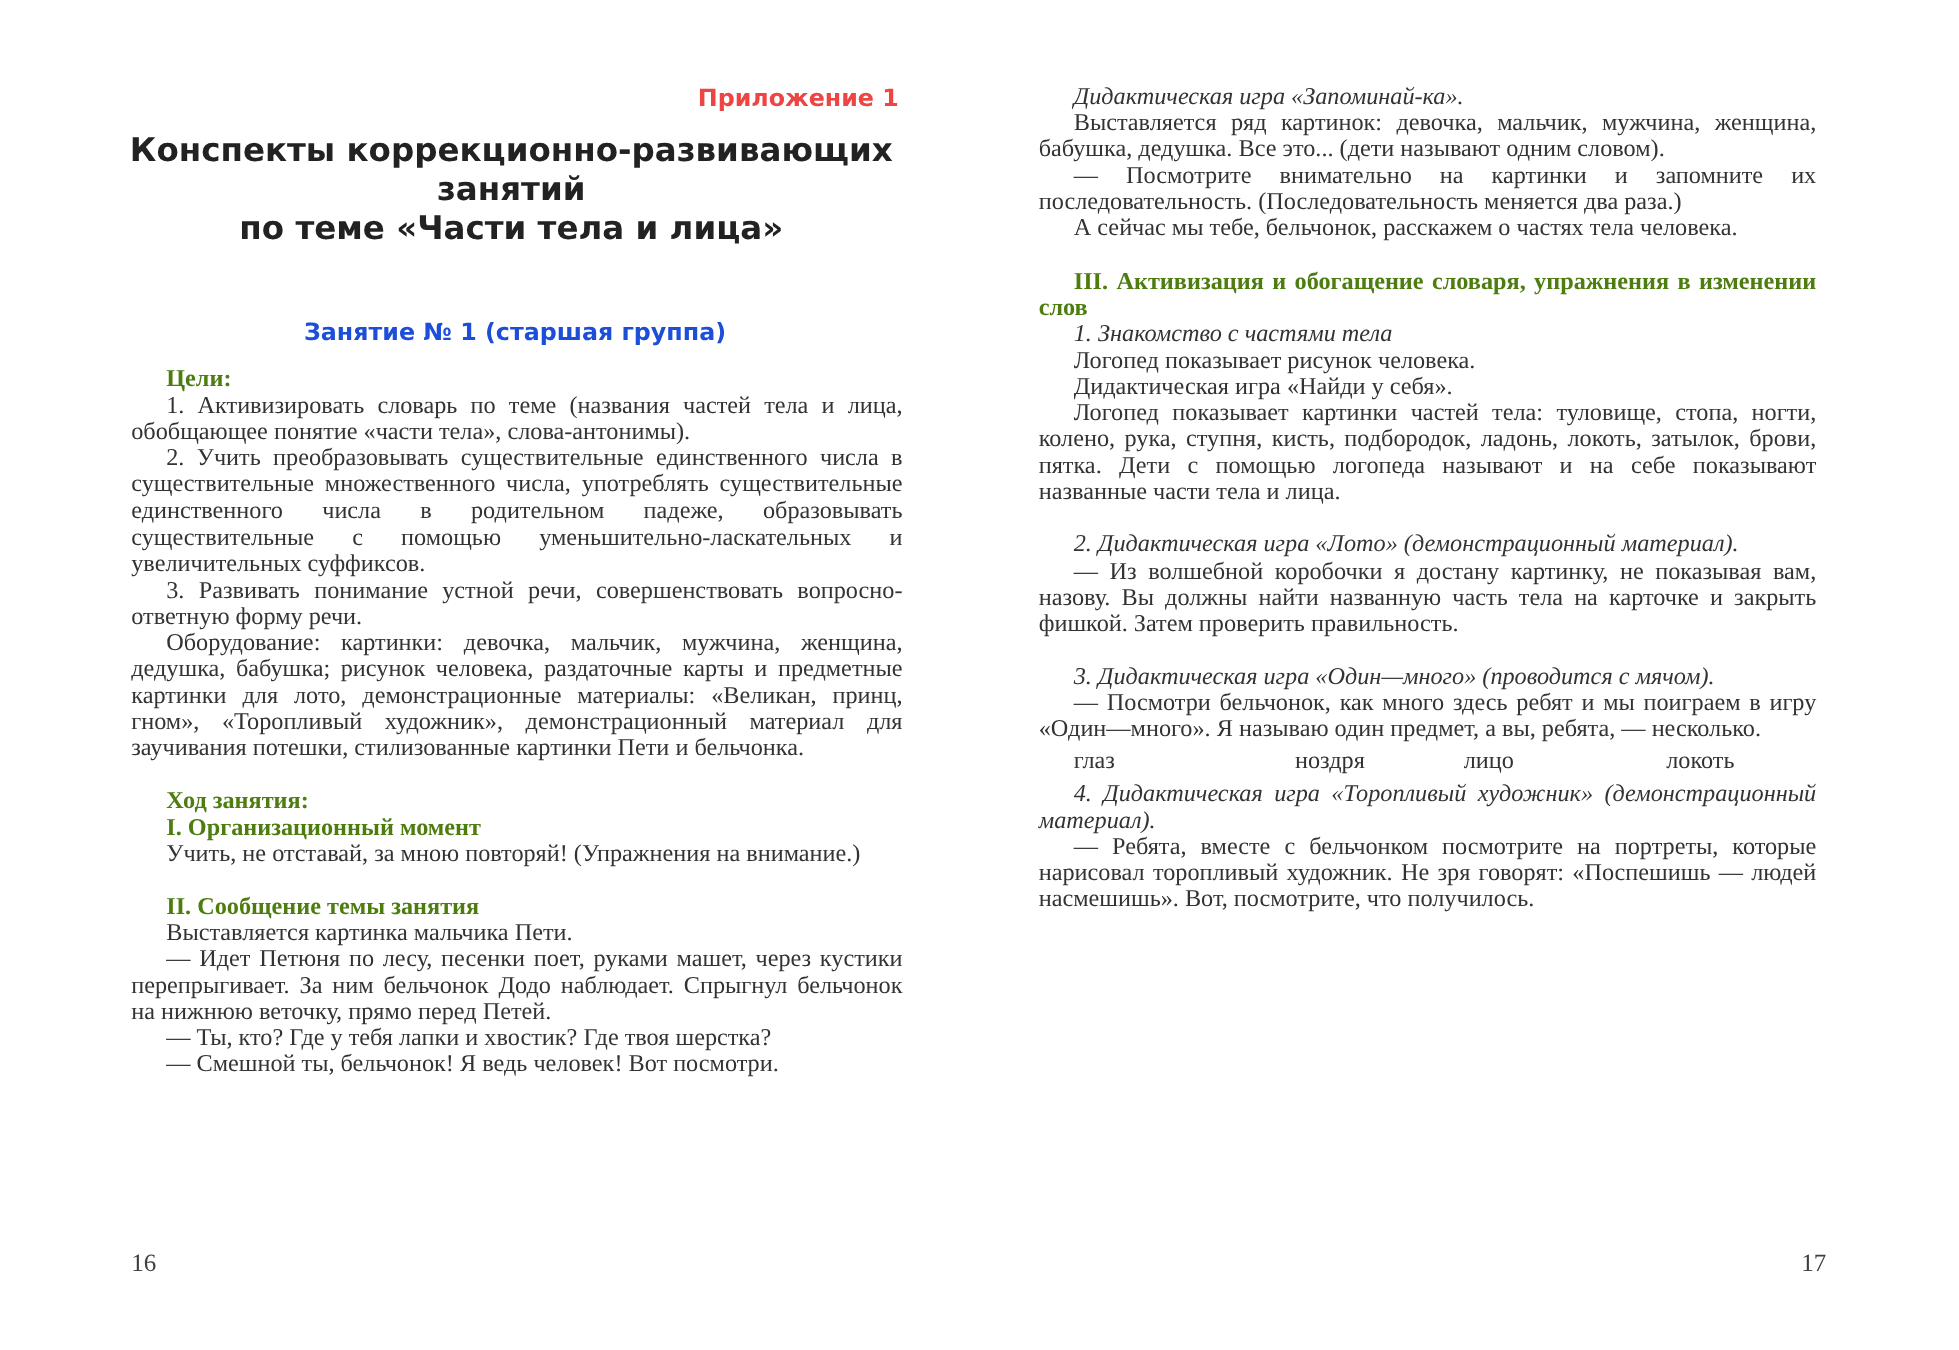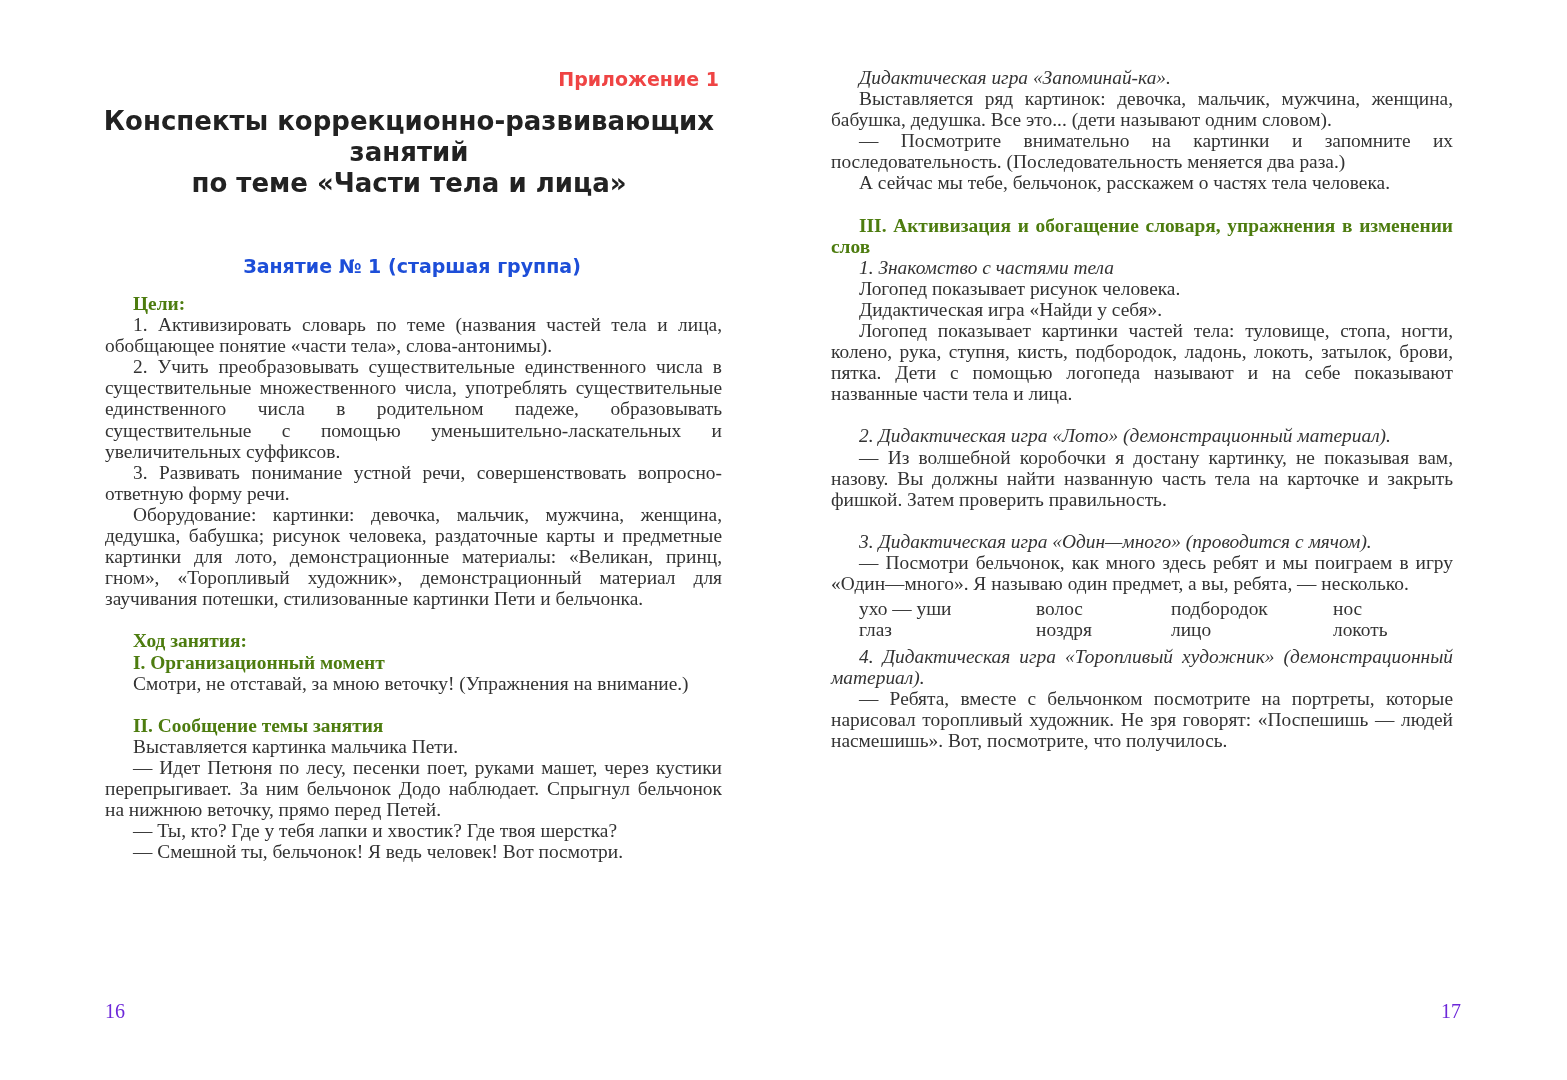--- a/index.html
+++ b/index.html
@@ -43,21 +43,21 @@
       border-collapse: collapse; margin-left: 28px; margin-top: 4px;
       font-family: "Liberation Serif", "DejaVu Serif", serif; font-size: 19.4px; color: #333;
     }
     .words-table td { padding: 0; line-height: 21px; vertical-align: top; }
     .words-table td.c1 { width: 177px; }
     .words-table td.c2 { width: 135px; }
     .words-table td.c3 { width: 162px; }
 
     .page-num {
       position: absolute; top: 1000px; font-size: 20px;
-      font-family: "Liberation Serif", "DejaVu Serif", serif; color: #6d28d9;
+      font-family: "Liberation Serif", "DejaVu Serif", serif; color: #404040;
     }
     .page-left .page-num { left: 105px; }
     .page-right .page-num { left: 658px; }
   </style>
 </head>
 <body>
 
 <div class="page page-left">
   <div class="appendix sans">Приложение 1</div>
   <div class="main-title sans">
@@ -68,21 +68,21 @@
 
   <div class="left-col body-text">
     <p class="para bold">Цели:</p>
     <p class="para">1. Активизировать словарь по теме (названия частей тела и лица, обобщающее понятие «части тела», слова-антонимы).</p>
     <p class="para">2. Учить преобразовывать существительные единственного числа в существительные множественного числа, употреблять существительные единственного числа в родительном падеже, образовывать существительные с помощью уменьшительно-ласкательных и увеличительных суффиксов.</p>
     <p class="para">3. Развивать понимание устной речи, совершенствовать вопросно-ответную форму речи.</p>
     <p class="para">Оборудование: картинки: девочка, мальчик, мужчина, женщина, дедушка, бабушка; рисунок человека, раздаточные карты и предметные картинки для лото, демонстрационные материалы: «Великан, принц, гном», «Торопливый художник», демонстрационный материал для заучивания потешки, стилизованные картинки Пети и бельчонка.</p>
     <div class="gap"></div>
     <p class="para bold">Ход занятия:</p>
     <p class="para bold">I. Организационный момент</p>
-    <p class="para">Смотри, не отставай, за мною веточку! (Упражнения на внимание.)</p>
+    <p class="para">Учить, не отставай, за мною повторяй! (Упражнения на внимание.)</p>
     <div class="gap"></div>
     <p class="para bold">II. Сообщение темы занятия</p>
     <p class="para">Выставляется картинка мальчика Пети.</p>
     <p class="para">— Идет Петюня по лесу, песенки поет, руками машет, через кустики перепрыгивает. За ним бельчонок Додо наблюдает. Спрыгнул бельчонок на нижнюю веточку, прямо перед Петей.</p>
     <p class="para">— Ты, кто? Где у тебя лапки и хвостик? Где твоя шерстка?</p>
     <p class="para">— Смешной ты, бельчонок! Я ведь человек! Вот посмотри.</p>
   </div>
 
   <div class="page-num">16</div>
 </div>
@@ -102,26 +102,20 @@
     <div class="gap"></div>
     <p class="para ital">2. Дидактическая игра «Лото» (демонстрационный материал).</p>
     <p class="para">— Из волшебной коробочки я достану картинку, не показывая вам, назову. Вы должны найти названную часть тела на карточке и закрыть фишкой. Затем проверить правильность.</p>
     <div class="gap"></div>
     <p class="para ital">3. Дидактическая игра «Один—много» (проводится с мячом).</p>
     <p class="para">— Посмотри бельчонок, как много здесь ребят и мы поиграем в игру «Один—много». Я называю один предмет, а вы, ребята, — несколько.</p>
 
     <table class="words-table">
       <tbody>
         <tr>
-          <td class="c1">ухо — уши</td>
-          <td class="c2">волос</td>
-          <td class="c3">подбородок</td>
-          <td>нос</td>
-        </tr>
-        <tr>
           <td class="c1">глаз</td>
           <td class="c2">ноздря</td>
           <td class="c3">лицо</td>
           <td>локоть</td>
         </tr>
       </tbody>
     </table>
 
     <div style="height:6px"></div>
     <p class="para ital">4. Дидактическая игра «Торопливый художник» (демонстрационный материал).</p>

